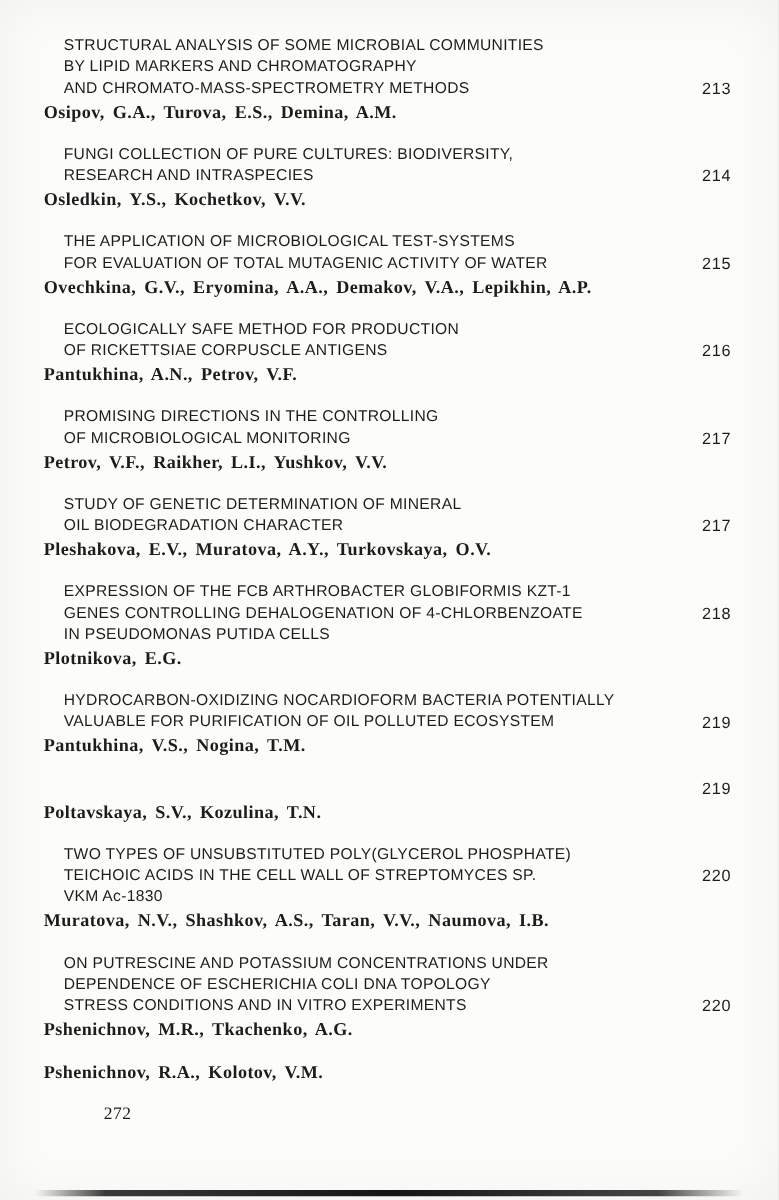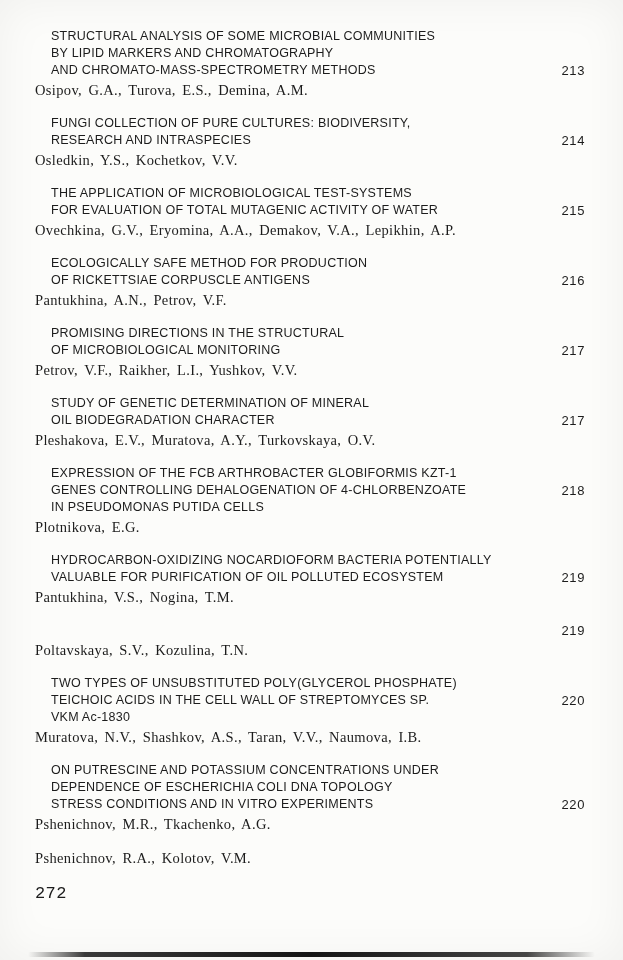--- a/index.html
+++ b/index.html
@@ -38,26 +38,28 @@
     font-size: 13px;
     letter-spacing: 0.6px;
   }
   .authors {
     font-family: "Liberation Serif", serif;
     font-size: 14.5px;
     line-height: 19px;
     margin-top: 2px;
     letter-spacing: 0.35px;
     word-spacing: 2.5px;
+    font-weight: bold;
   }
   .folio {
-    font-family: Liberation Mono, monospace;
-    font-size: 17px;
+    font-family: Liberation Serif, serif;
+    font-size: 14px;
     margin-top: 16px;
     letter-spacing: 0.4px;
+    margin-left: 48px;
   }
   .scan-edge-bottom {
     position: absolute;
     bottom: 3px;
     left: 28px;
     right: 28px;
     height: 5px;
     border-radius: 2px;
     background: linear-gradient(to right,
       rgba(20,20,20,0) 0%,
@@ -119,21 +121,21 @@
           <div class="title-line">
             <span class="title-text">OF RICKETTSIAE CORPUSCLE ANTIGENS</span>
             <span class="page-num">216</span>
           </div>
         </div>
         <div class="authors">Pantukhina, A.N., Petrov, V.F.</div>
       </div>
       <div class="entry">
         <div class="title-block">
           <div class="title-line">
-            <span class="title-text">PROMISING DIRECTIONS IN THE STRUCTURAL</span>
+            <span class="title-text">PROMISING DIRECTIONS IN THE CONTROLLING</span>
           </div>
           <div class="title-line">
             <span class="title-text">OF MICROBIOLOGICAL MONITORING</span>
             <span class="page-num">217</span>
           </div>
         </div>
         <div class="authors">Petrov, V.F., Raikher, L.I., Yushkov, V.V.</div>
       </div>
       <div class="entry">
         <div class="title-block">

